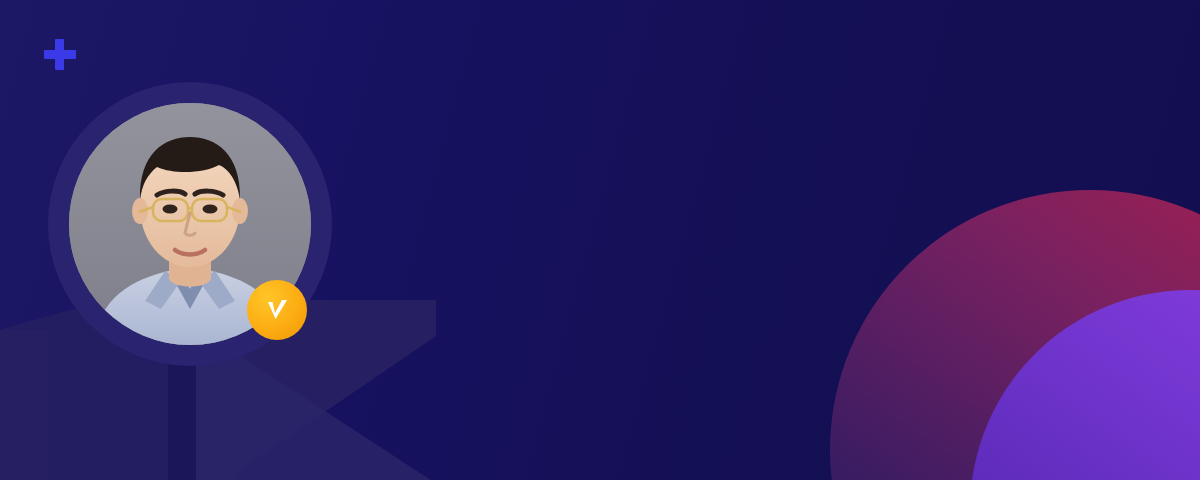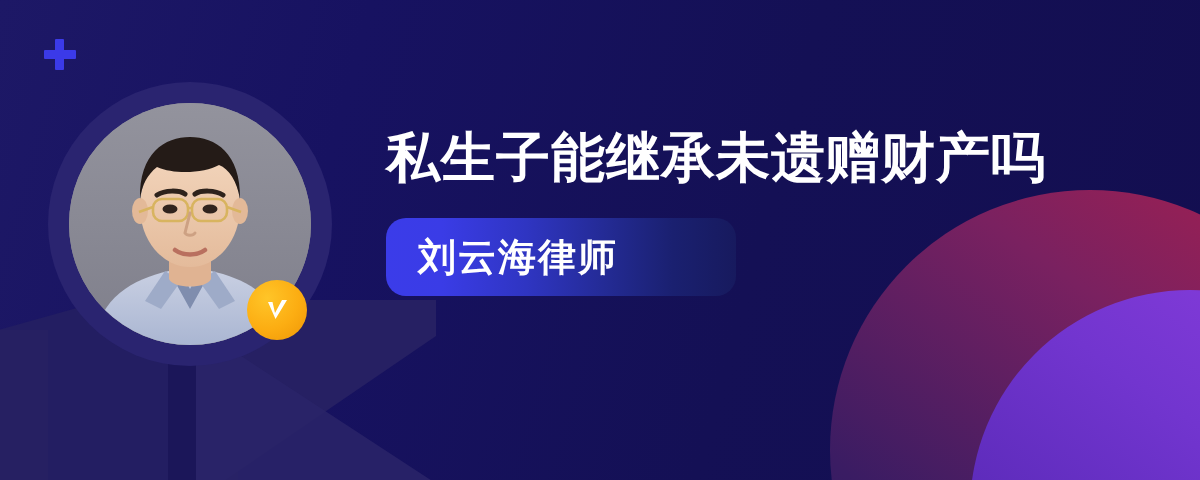--- a/index.html
+++ b/index.html
@@ -256,18 +256,14 @@
         <path d="M106 147 C114 153 128 153 136 147" stroke="#b9705f" stroke-width="4.5" fill="none" stroke-linecap="round"></path>
       </svg>
     </div>
     <div class="verified-badge">
       <svg viewBox="0 0 34 34" xmlns="http://www.w3.org/2000/svg" aria-hidden="true">
         <path d="M8 9 L15.5 26 L27 7 L22 7 L15 20 L12.5 9 Z" fill="#ffffff"></path>
       </svg>
     </div>
   </div>
 
-  <div class="content">
-    <h1 class="headline">私生子能继承未遗赠财产吗</h1>
-    <button class="name-button">刘云海律师</button>
-  </div>
 
 </div>
 
 </body></html>

